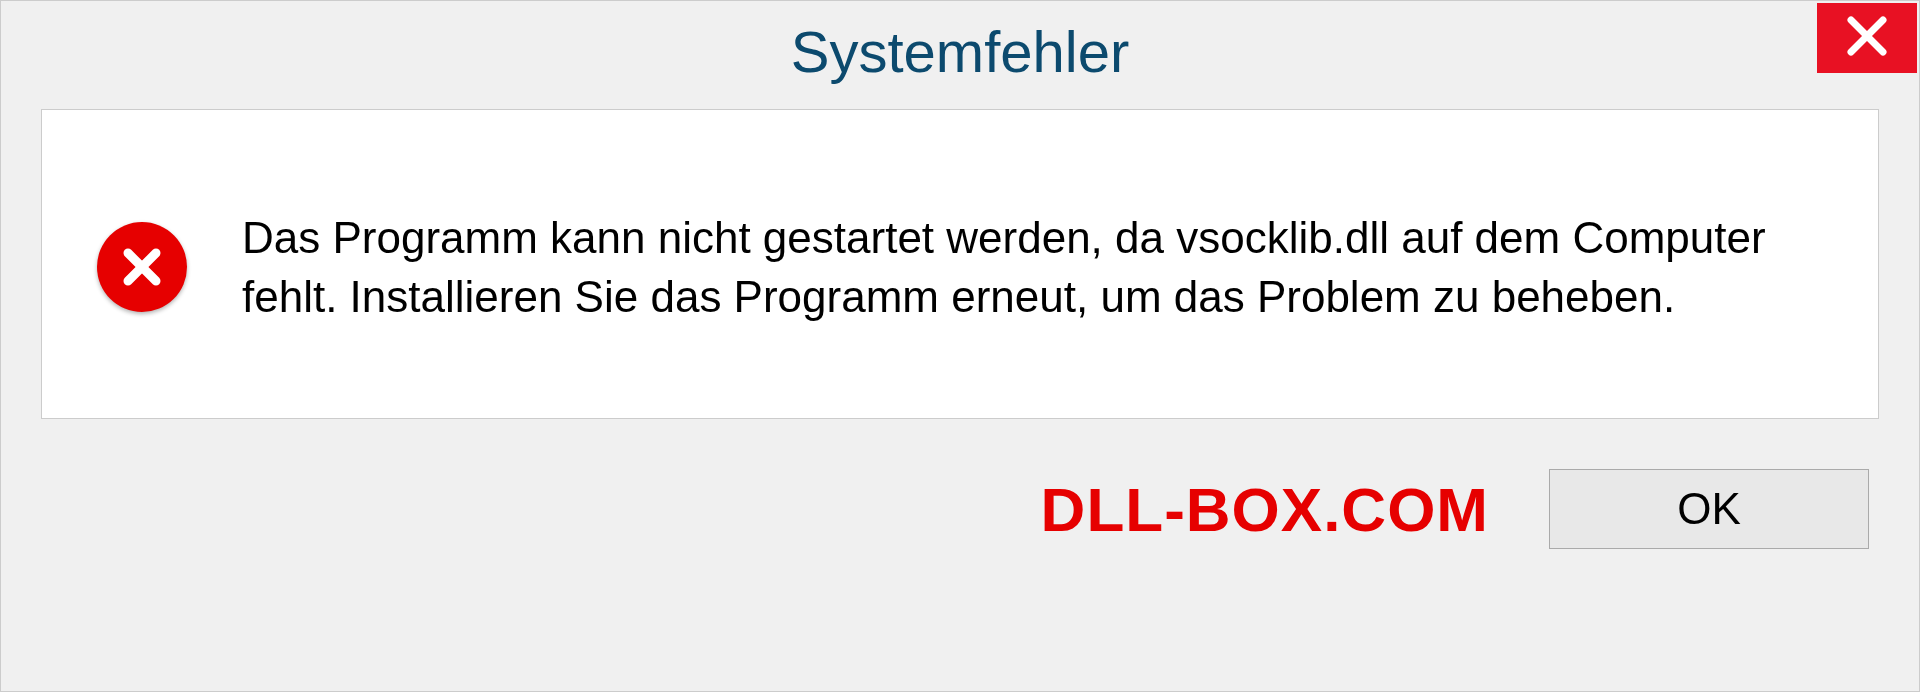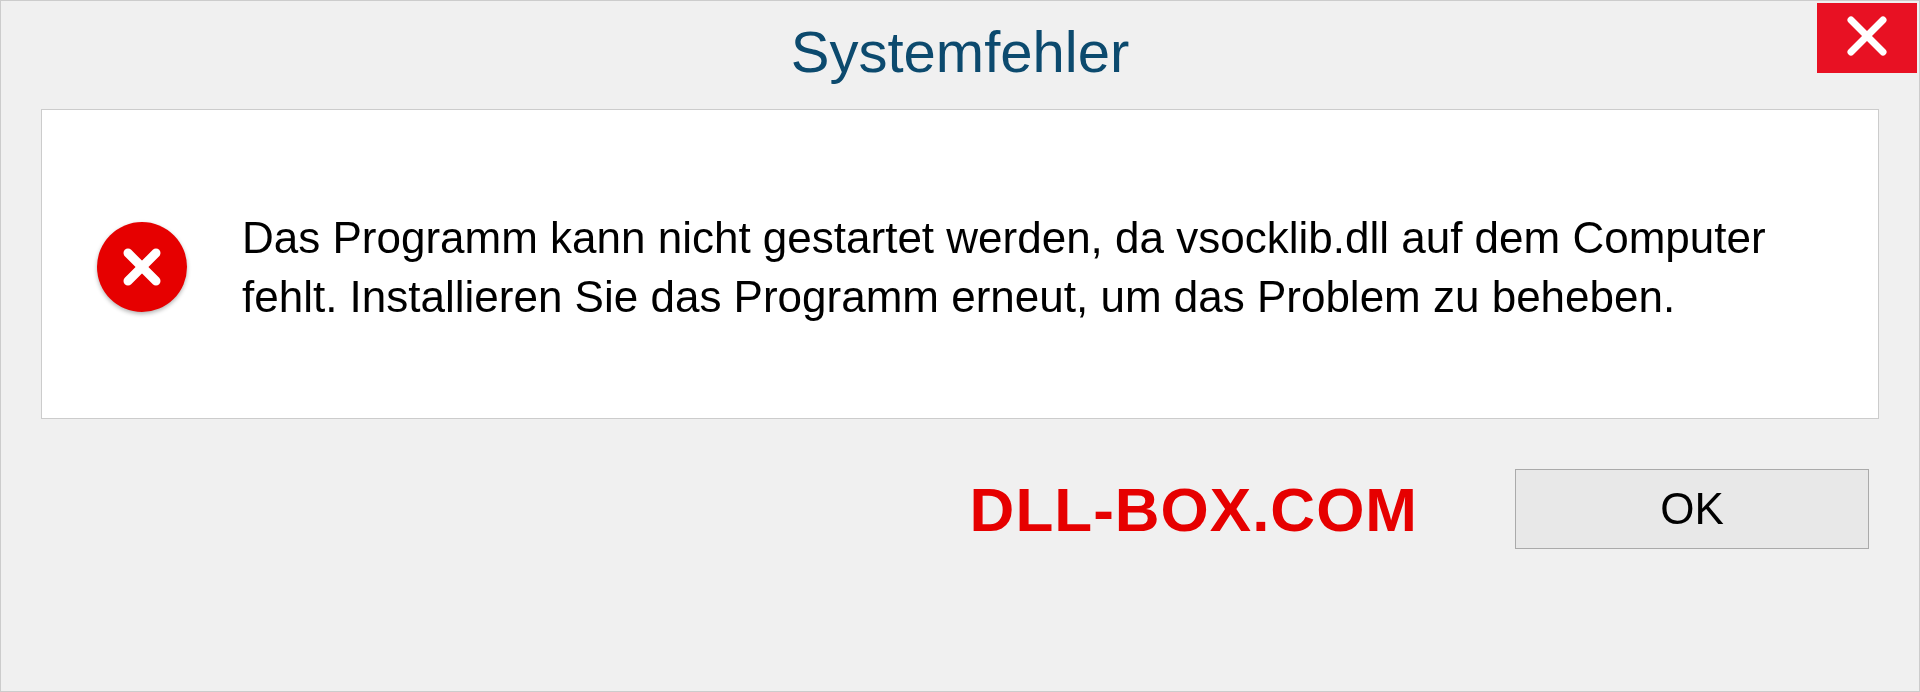--- a/index.html
+++ b/index.html
@@ -110,32 +110,31 @@
     
     .watermark {
       font-size: 62px;
       font-weight: 900;
       color: #e60000;
       letter-spacing: 1px;
       font-family: Arial Black, Arial, sans-serif;
     }
     
     .ok-button {
-      width: 354px;
+      width: 320px;
       height: 80px;
       background: #e8e8e8;
       border: 1px solid #aaa;
       font-size: 44px;
       color: #000;
       cursor: pointer;
       display: flex;
       align-items: center;
       justify-content: center;
       font-family: inherit;
-      margin-left: 37px;
     }
   </style>
 </head>
 <body>
 
 <div class="dialog">
 
   <div class="title-bar">
     <div class="title">Systemfehler</div>
     <div class="close-button">

